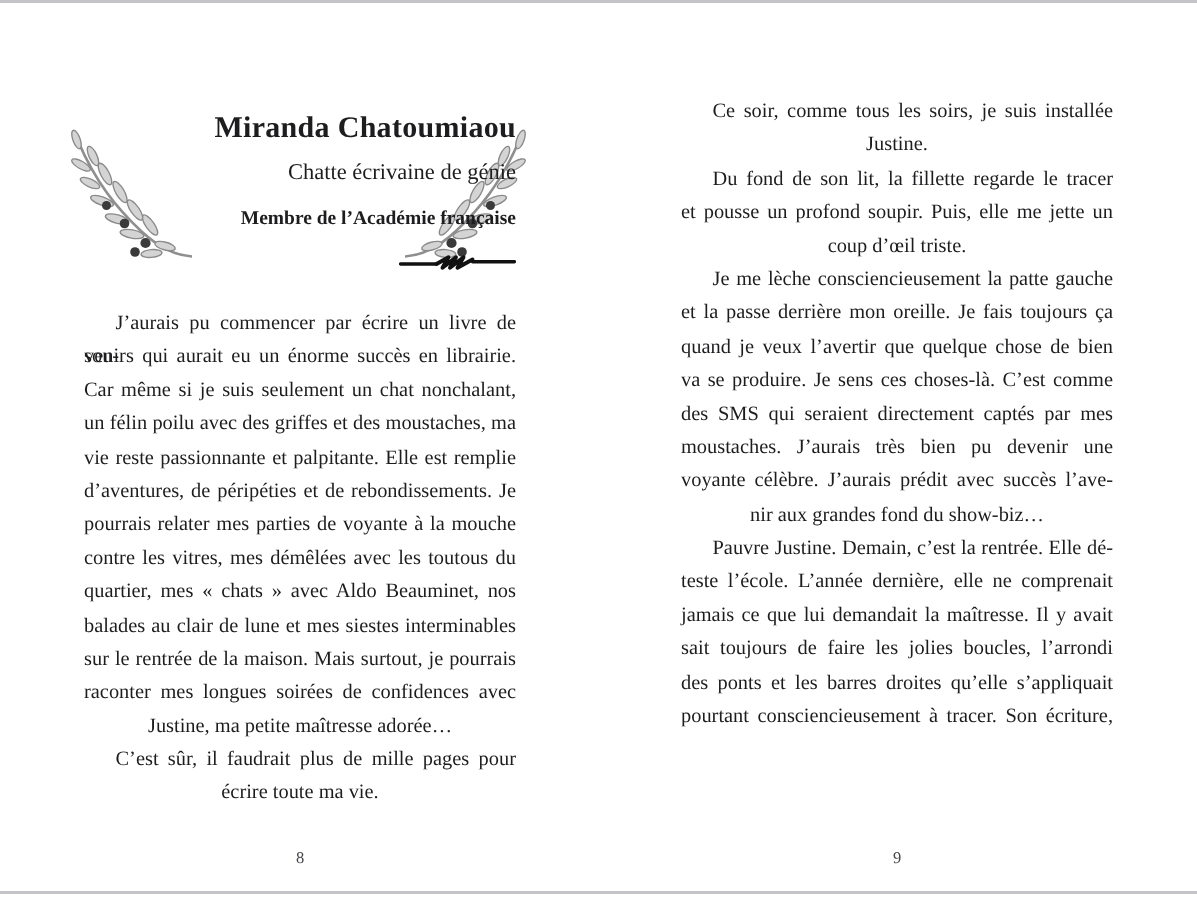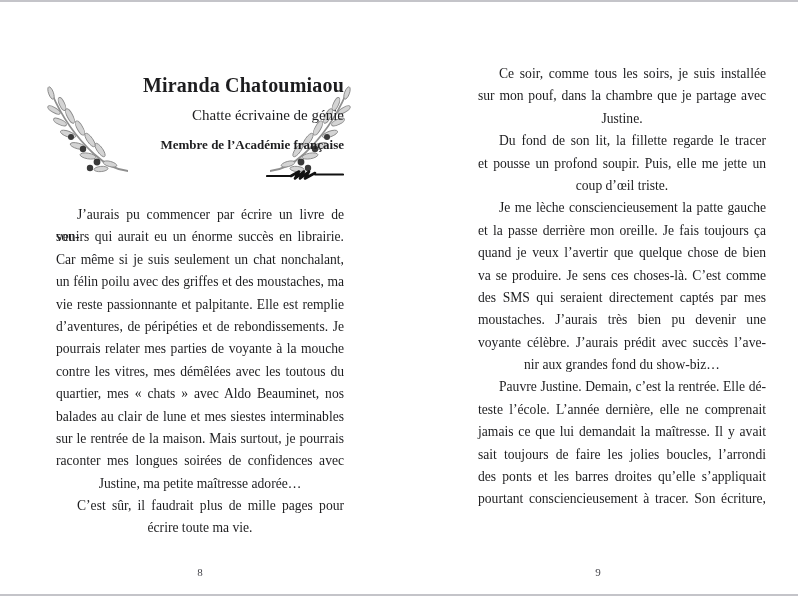--- a/index.html
+++ b/index.html
@@ -20,21 +20,21 @@
   #author-affiliation { top: 137px; font-size: 13px; font-weight: bold; }
   #divider-wrap { top: 168px; }
 
   .branch { position: absolute; top: 84px; width: 92px; height: 92px; }
   #branch-left { left: 36px; transform: scaleX(-1); }
   #branch-right { left: 270px; }
 
   
   .text-col { position: absolute; width: 288px; }
   #body-left  { left: 56px;  top: 204px; }
-  #body-right { left: 478px; top: 63px; }
+  #body-right { left: 454px; top: 63px; }
   .bl { font-size: 13.6px; line-height: 22.4px; height: 22.4px; text-align: center; }
   .bl.just { text-align: justify; text-align-last: justify; }
   .bl.ind { text-indent: 21px; }
 
   .pagenum { position: absolute; top: 566px; width: 288px; text-align: center;
              font-size: 11px; color: #45454b; }
   #pagenum-left { left: 56px; }
   #pagenum-right { left: 454px; }
 </style>
 </head>
@@ -122,21 +122,20 @@
       <div class="bl ind just">C’est sûr, il faudrait plus de mille pages pour</div>
       <div class="bl">écrire toute ma vie.</div>
     </div>
 
   <div id="pagenum-left" class="pagenum">8</div>
 </div>
 
 <div>
   <div id="body-right" class="text-col">
       <div class="bl ind just">Ce soir, comme tous les soirs, je suis installée</div>
-      <div class="bl just">sur mon pouf, dans la chambre que je partage avec</div>
       <div class="bl">Justine.</div>
       <div class="bl ind just">Du fond de son lit, la fillette regarde le tracer</div>
       <div class="bl just">et pousse un profond soupir. Puis, elle me jette un</div>
       <div class="bl">coup d’œil triste.</div>
       <div class="bl ind just">Je me lèche consciencieusement la patte gauche</div>
       <div class="bl just">et la passe derrière mon oreille. Je fais toujours ça</div>
       <div class="bl just">quand je veux l’avertir que quelque chose de bien</div>
       <div class="bl just">va se produire. Je sens ces choses-là. C’est comme</div>
       <div class="bl just">des SMS qui seraient directement captés par mes</div>
       <div class="bl just">moustaches. J’aurais très bien pu devenir une</div>

